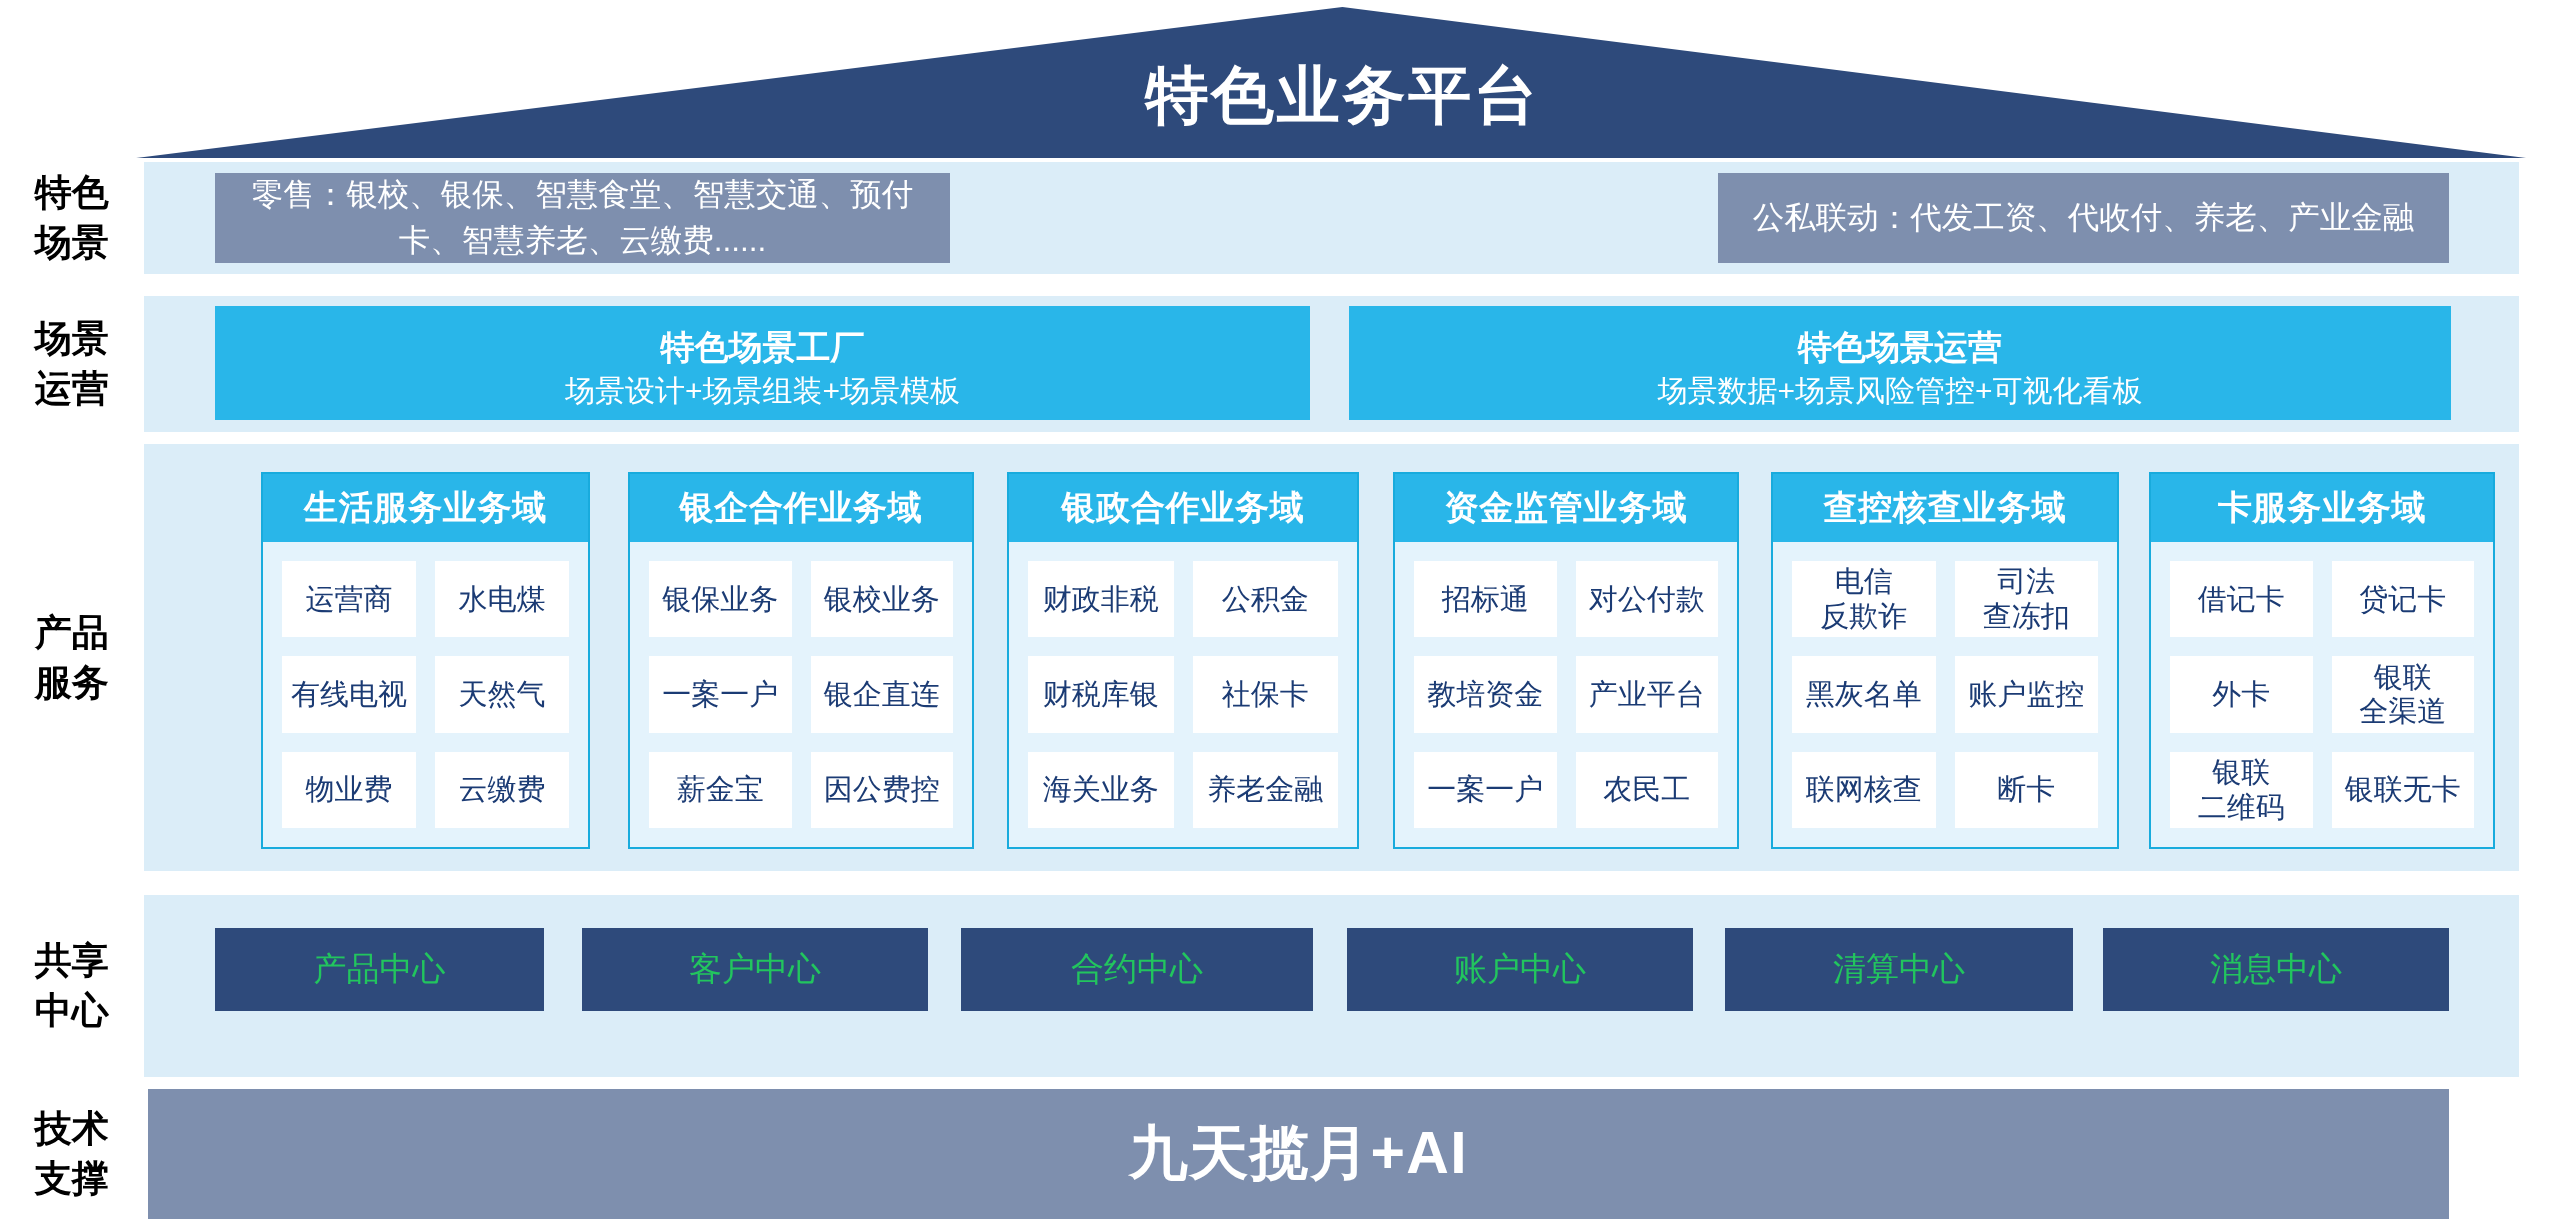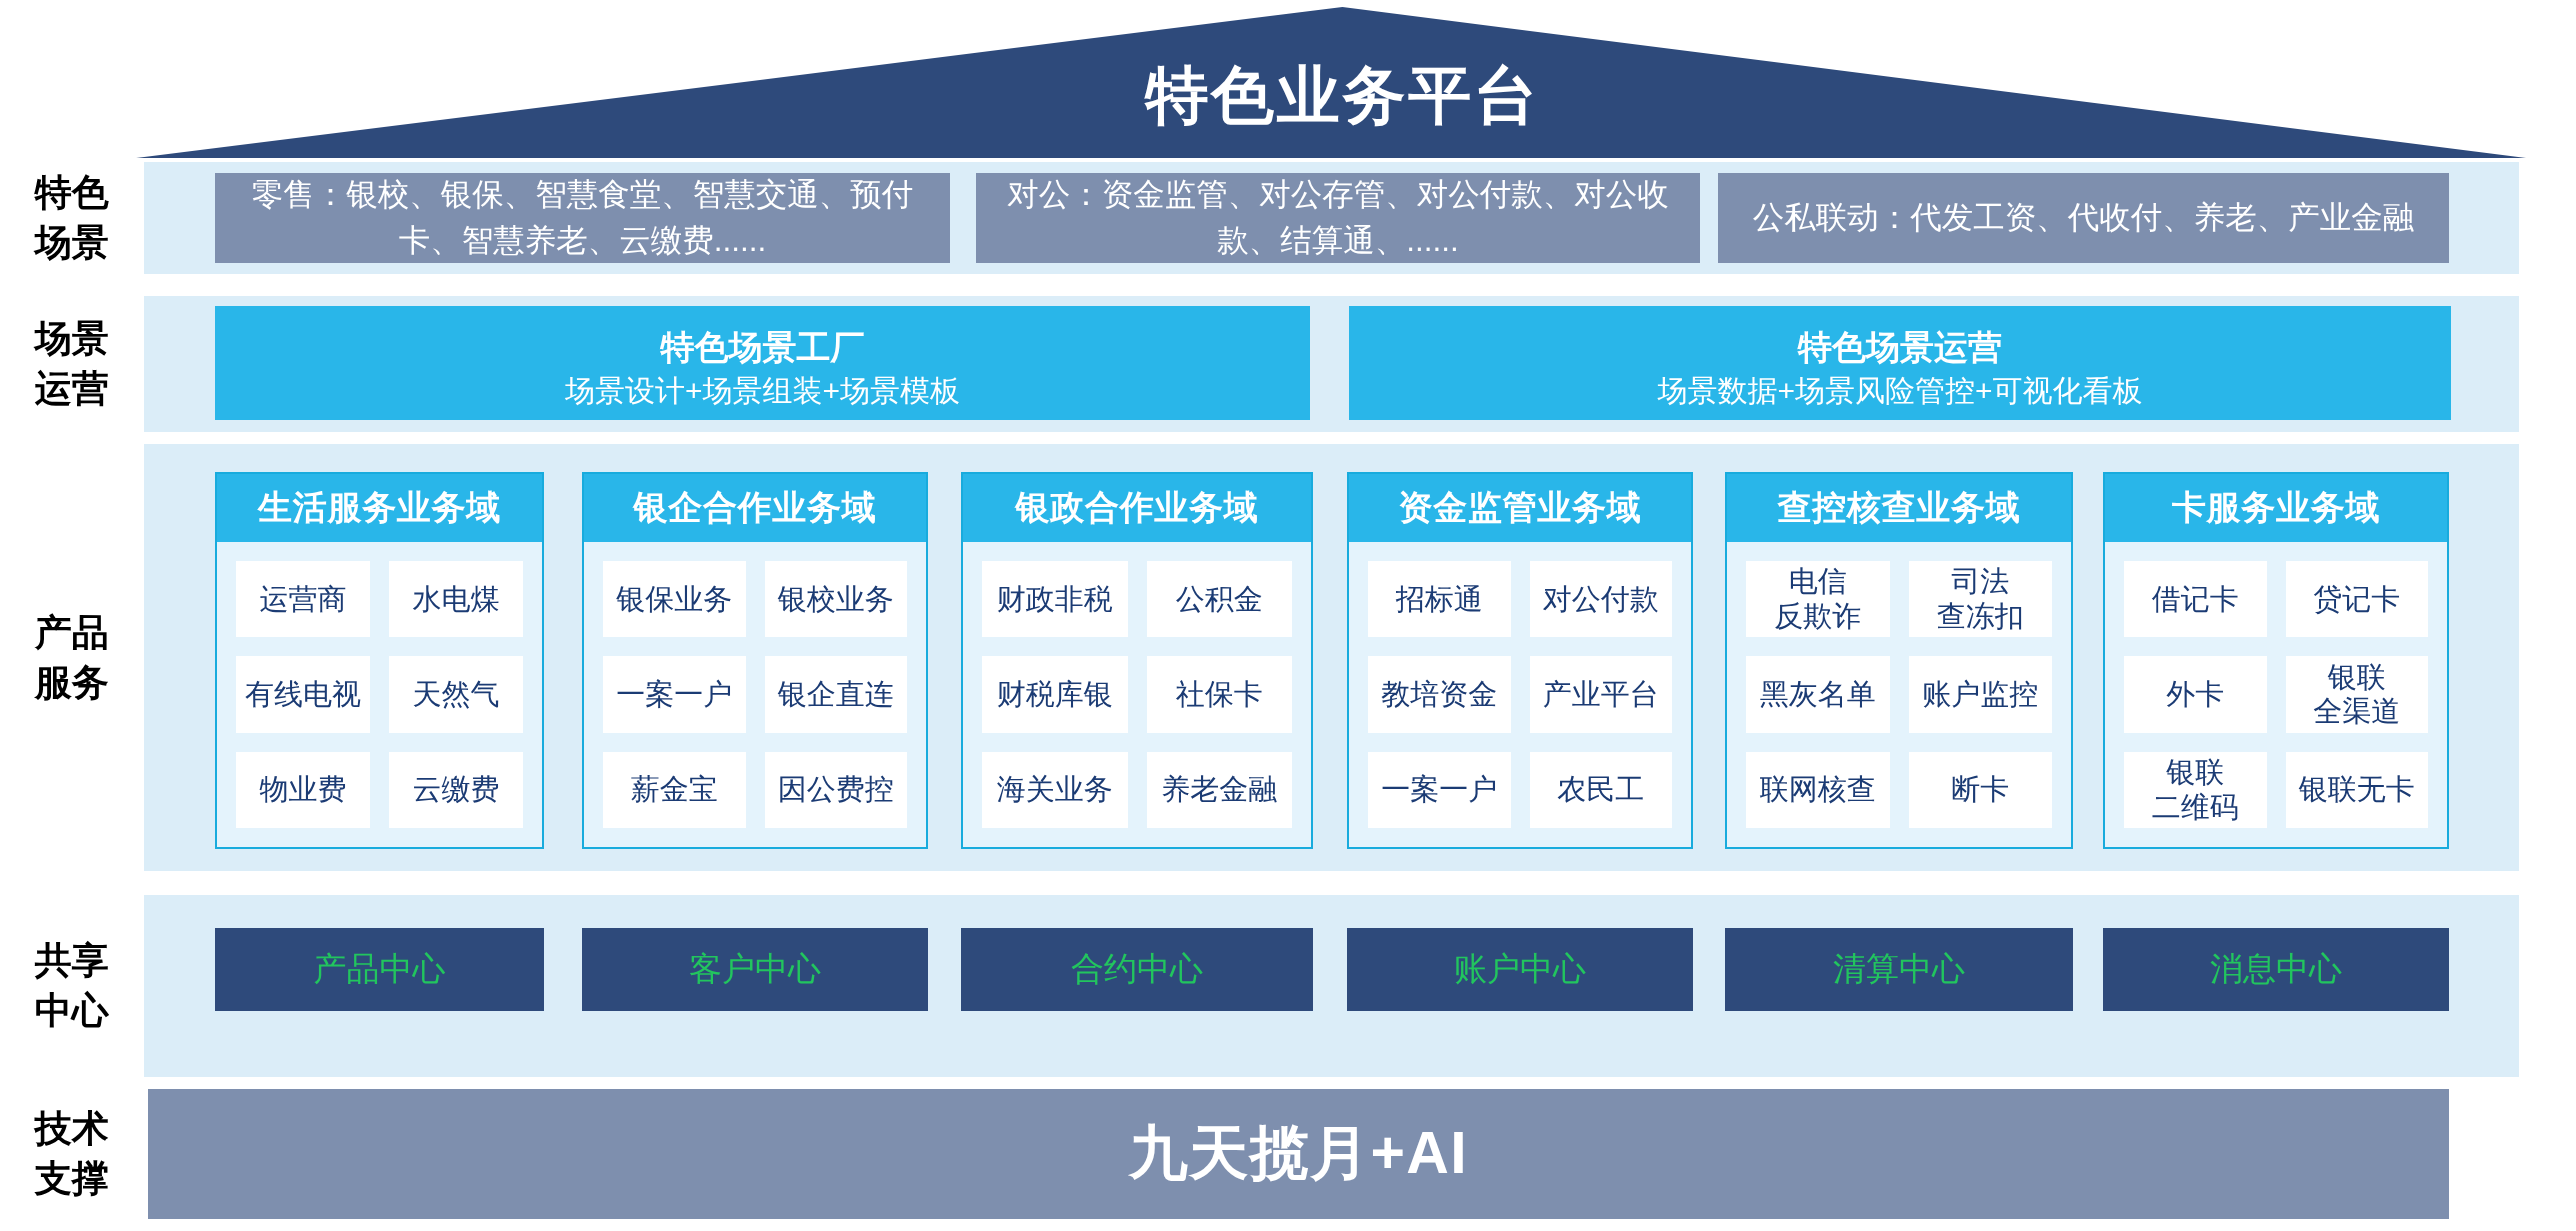--- a/index.html
+++ b/index.html
@@ -26,21 +26,21 @@
   }
   .op-box{
     position:absolute;top:306px;height:114px;background:#29B6E9;color:#ffffff;
     display:flex;flex-direction:column;align-items:center;justify-content:space-evenly;
     text-align:center;padding:19px 0;box-sizing:border-box;
   }
   .op-title{font-size:34px;font-weight:700;}
   .op-subtitle{font-size:30px;font-weight:400;}
   .pcol{
     position:absolute;top:472px;height:377px;box-sizing:border-box;
-    border:2.1px solid #18ABDD;background:#E4F3FC;display:flex;flex-direction:column;
+    border:2.1px solid #18ABDD;background:#E4F3FC;display:flex;flex-direction:column;margin-left:46px;
   }
   .pcol-header{
     flex:0 0 68px;background:#29B6E9;color:#ffffff;
     display:flex;align-items:center;justify-content:center;
     font-size:34px;font-weight:700;letter-spacing:0.7px;
   }
   .pcol-body{
     flex:1;display:grid;grid-template-columns:1fr 1fr;
     grid-auto-rows:1fr;gap:19px;padding:19px;
   }
@@ -79,21 +79,20 @@
   <div class="row-label" style="top:296px;height:136px">场景
 运营</div>
   <div class="row-label" style="top:444px;height:427px">产品
 服务</div>
   <div class="row-label" style="top:895px;height:182px">共享
 中心</div>
   <div class="row-label" style="top:1089px;height:130px">技术
 支撑</div>
 
   <div class="scene-box" style="left:215px;width:735px">零售：银校、银保、智慧食堂、智慧交通、预付卡、智慧养老、云缴费......</div>
-  <div class="scene-box" style="left:976px;width:724px">对公：资金监管、对公存管、对公付款、对公收款、结算通、......</div>
   <div class="scene-box" style="left:1718px;width:731px">公私联动：代发工资、代收付、养老、产业金融</div>
 
   <div class="op-box" style="left:215px;width:1095px">
     <div class="op-title">特色场景工厂</div>
     <div class="op-subtitle">场景设计+场景组装+场景模板</div>
   </div>
   <div class="op-box" style="left:1349px;width:1102px">
     <div class="op-title">特色场景运营</div>
     <div class="op-subtitle">场景数据+场景风险管控+可视化看板</div>
   </div>

